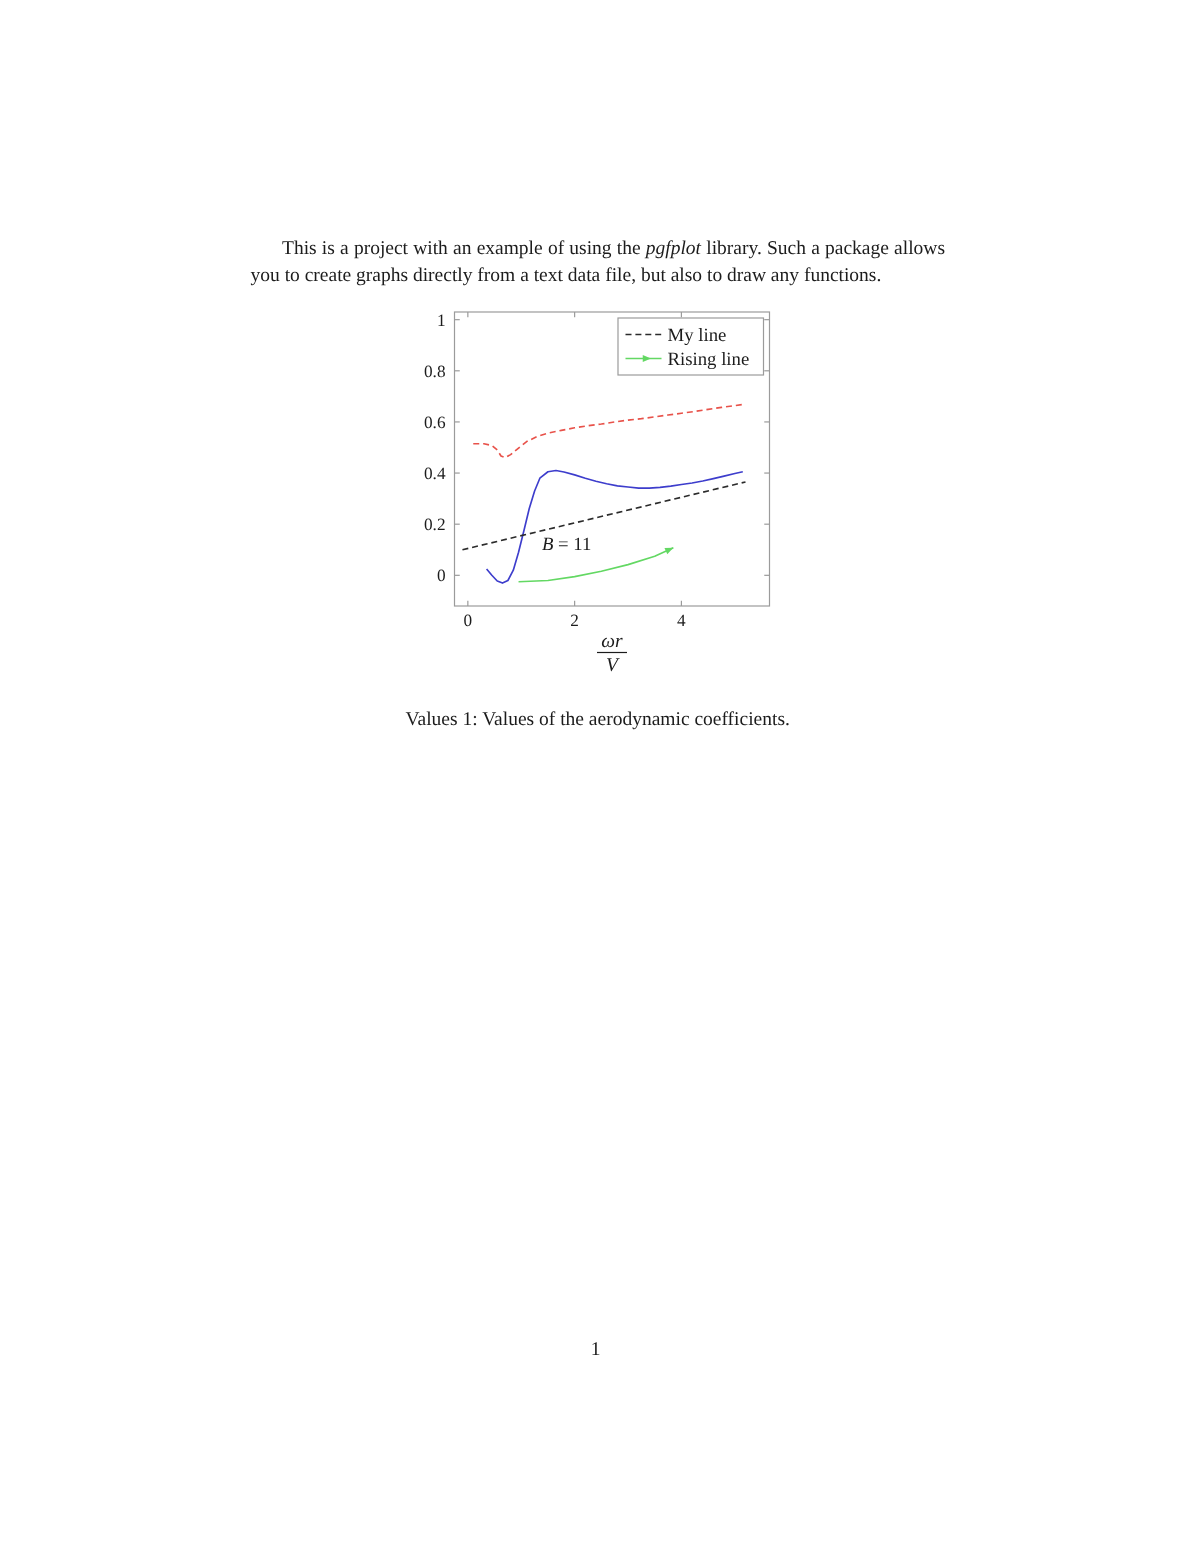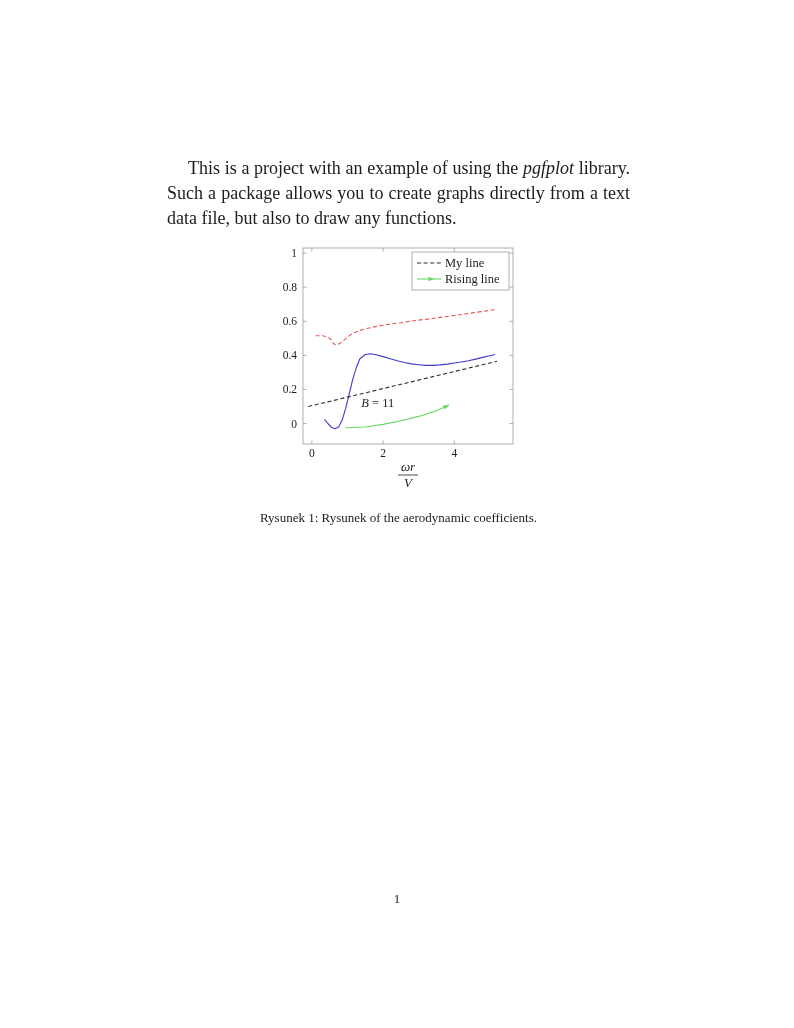--- a/index.html
+++ b/index.html
@@ -2,21 +2,21 @@
 <html><head>
 <meta charset="utf-8">
 <style>
   html,body{margin:0;padding:0;background:#ffffff;}
   .page{
     position:relative;width:794px;height:1028px;background:#ffffff;
     font-family:"Liberation Serif",serif;color:#1c1c1c;overflow:hidden;
   }
   .content{position:absolute;left:167px;top:156px;width:463px;}
   p.para{
-    margin:0;font-size:18px;line-height:1.4;text-align:justify;
+    margin:0;font-size:13px;line-height:1.4;text-align:justify;
     text-indent:21px;
   }
   p.para.second{margin-top:13px;}
   em{font-style:italic;}
   .figure{margin-top:8px;margin-left:101px;width:262px;}
   .caption{margin-top:16px;text-align:center;font-size:13px;}
   .pageno{position:absolute;top:891px;left:0;width:100%;text-align:center;font-size:13px;}
   svg text{fill:#1c1c1c;}
   .tick{font-family:"Liberation Serif",serif;font-size:11.5px;}
   .legend-text{font-family:"Liberation Serif",serif;font-size:12.5px;}
@@ -74,17 +74,17 @@
           <text x="177" y="27" class="legend-text">My line</text>
           <line x1="149" y1="39" x2="173" y2="39" stroke="#63d863" stroke-width="1.1"></line>
           <polygon points="166,39 160.5,36.7 160.5,41.3" fill="#63d863"></polygon>
           <text x="177" y="43" class="legend-text">Rising line</text>
           <text x="140" y="231" text-anchor="middle" class="frac">ωr</text>
           <line x1="130" y1="235" x2="150" y2="235" stroke="#1c1c1c" stroke-width="0.8"></line>
           <text x="140" y="247" text-anchor="middle" class="frac">V</text>
         </svg>
     </div>
 
-    <div class="caption">Rysunek 1: Rysunek of the aerodynamic coefficients.</div>
+    <div class="caption">Values 1: Values of the aerodynamic coefficients.</div>
   </div>
 
   <div class="pageno">1</div>
 </div>
 
 </body></html>

